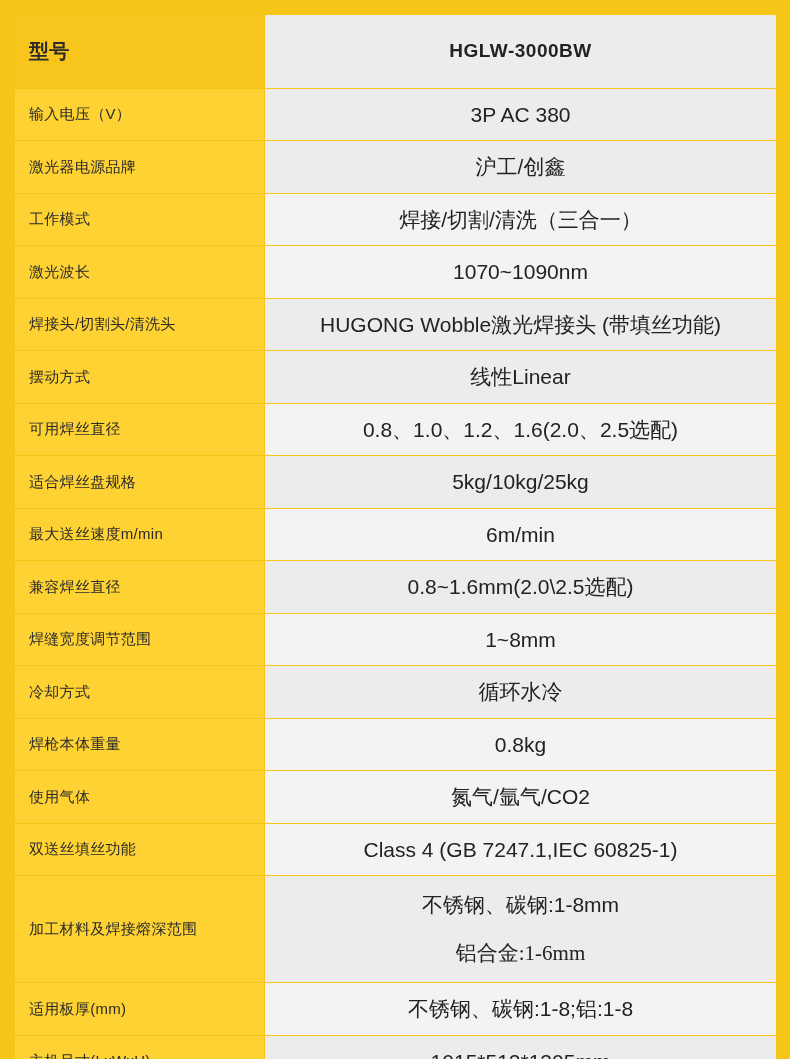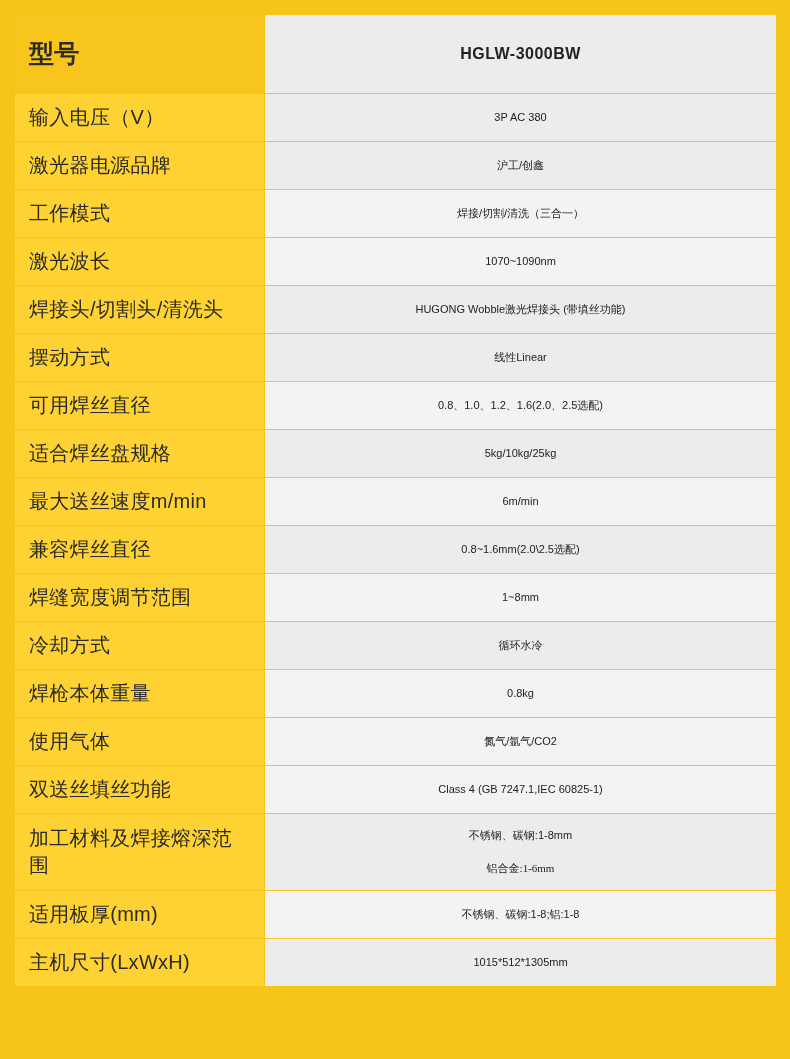--- a/index.html
+++ b/index.html
@@ -26,46 +26,46 @@
   table.spec col.c2 { width: 512px; }
 
   table.spec td {
     border: 1px solid #f5c518;
     vertical-align: middle;
   }
   
   td.label {
     background: #ffd233;
     color: #2b2b2b;
-    font-size: 20px;
+    font-size: 15px;
     padding: 10px 14px;
     line-height: 1.35;
     letter-spacing: 0.3px;
   }
   
   td.value {
     background: #ececec;
     color: #222;
-    font-size: 11px;
+    font-size: 21px;
     text-align: center;
     padding: 10px 22px;
     line-height: 1.5;
   }
   td.value.alt { background: #f3f3f3; }
 
   
   tr.header td.label {
     background: #f7c51c;
-    font-size: 25px;
+    font-size: 20px;
     font-weight: bold;
     padding: 22px 14px;
   }
   tr.header td.value {
     background: #ececec;
-    font-size: 16px;
+    font-size: 19px;
     font-weight: bold;
     padding: 22px 10px;
     letter-spacing: 0.5px;
   }
   .multiline div { padding: 3px 0; }
   .multiline div + div { padding-top: 14px; font-family: Liberation Serif, serif; }
 </style>
 </head>
 <body>
 

